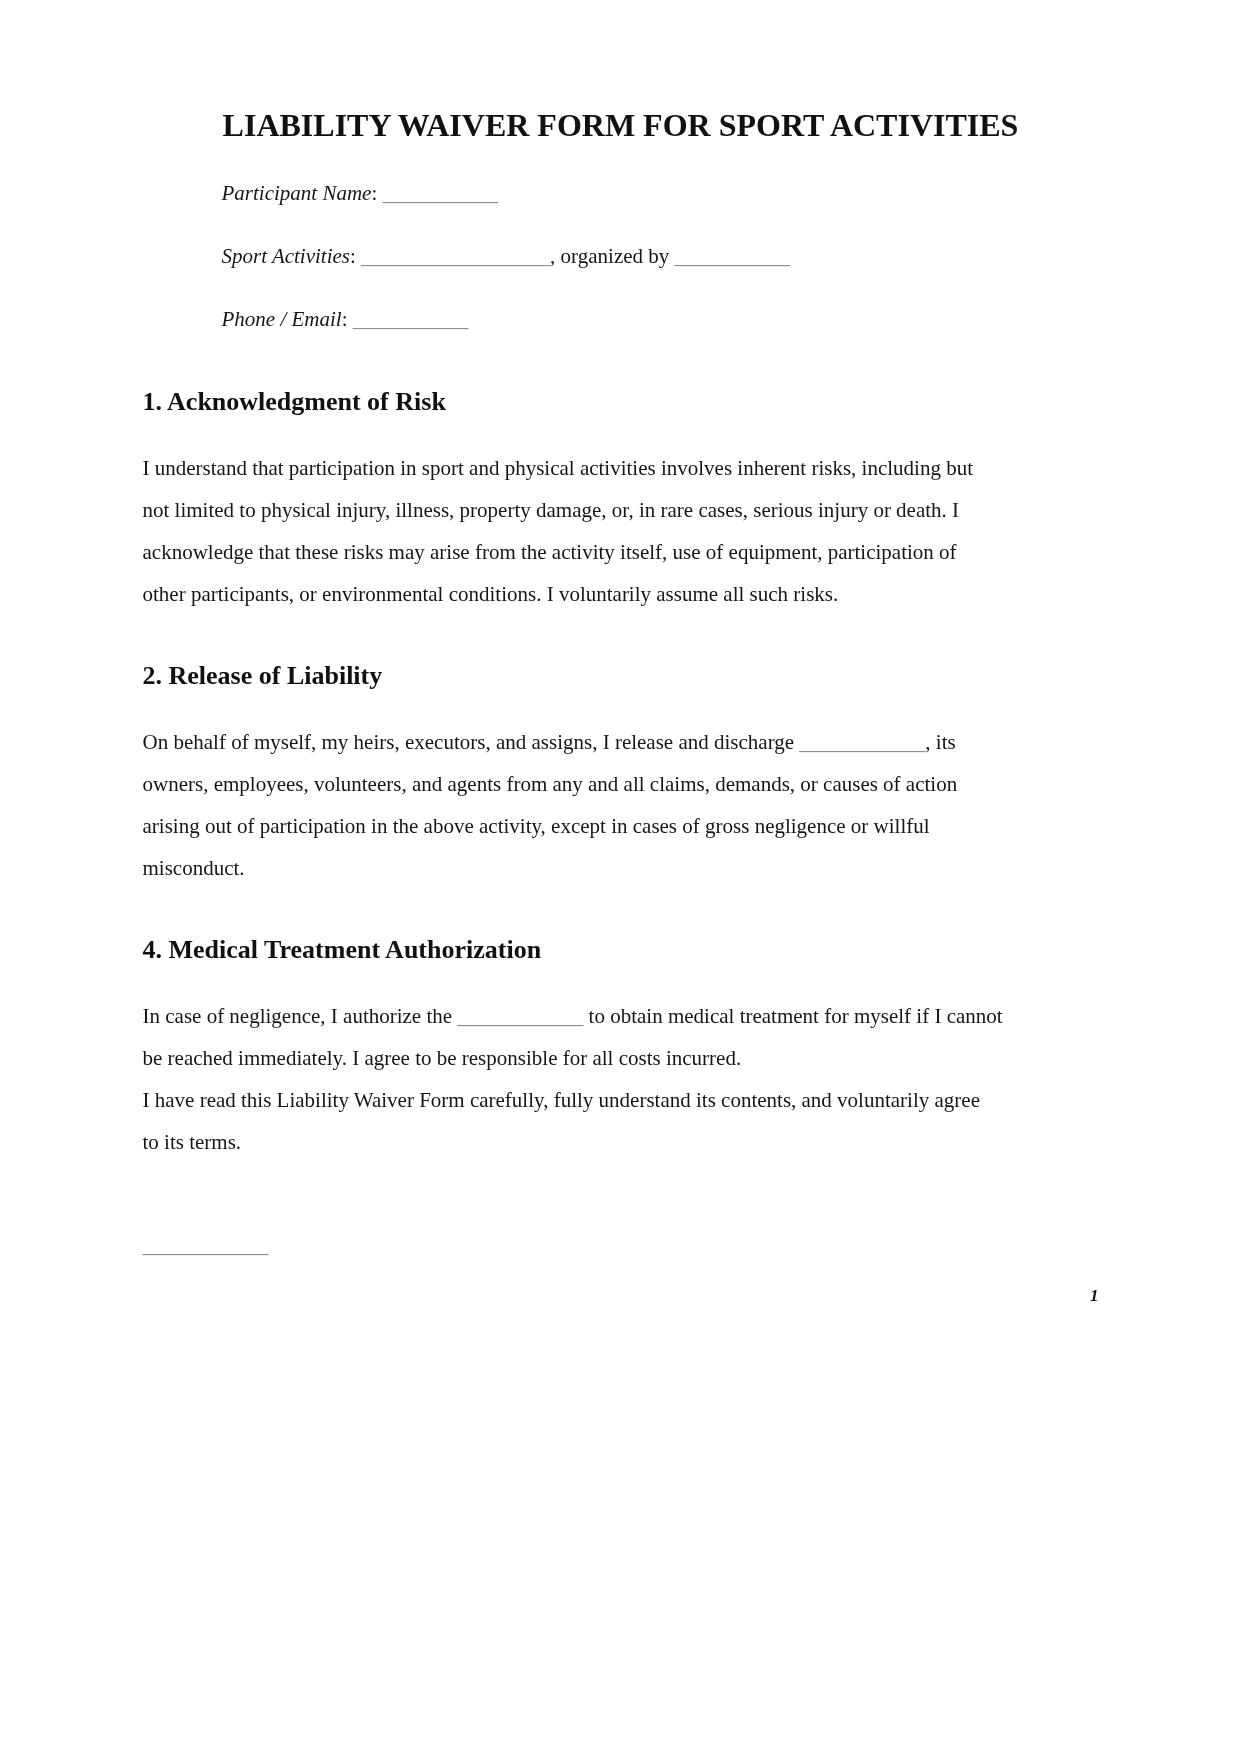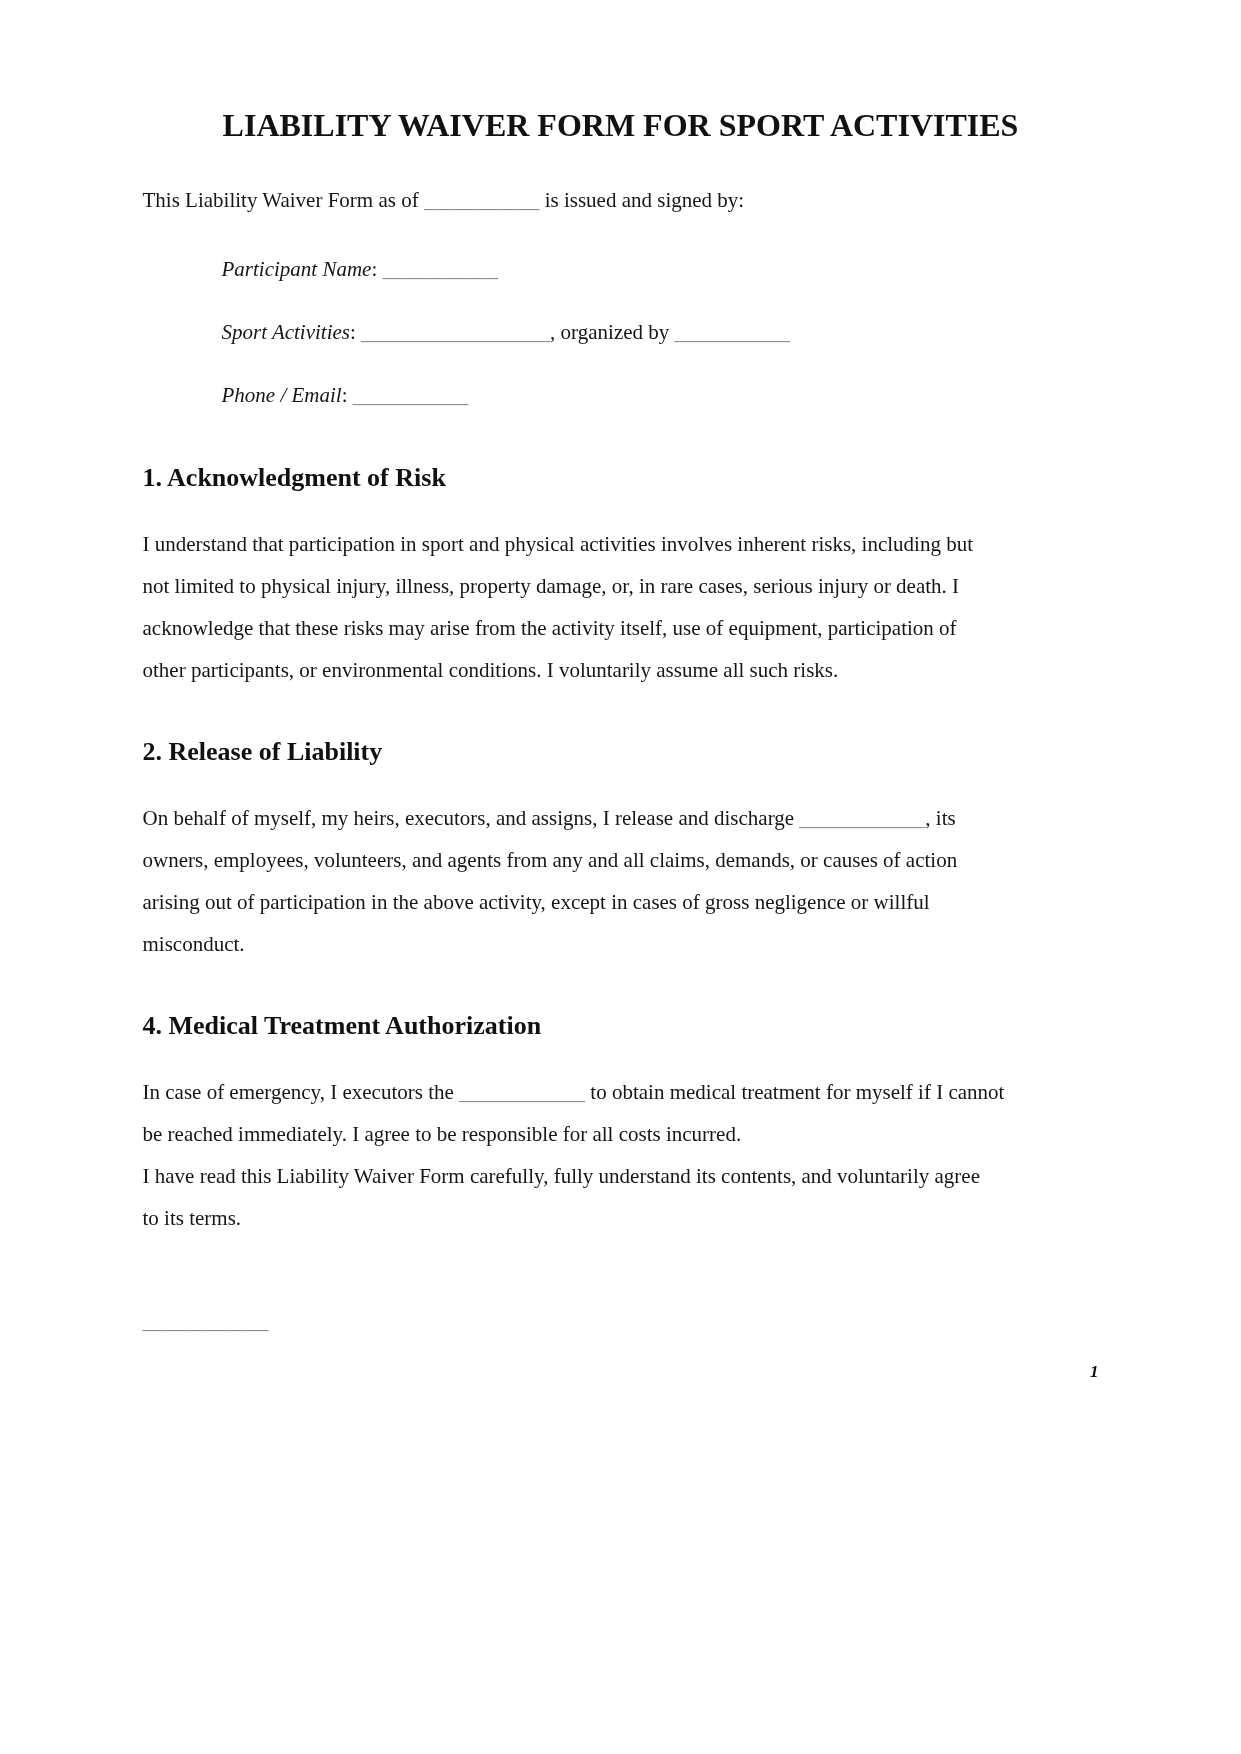--- a/index.html
+++ b/index.html
@@ -73,21 +73,20 @@
     color: #111111;
   }
 </style>
 </head>
 <body>
 
 <div class="page">
 
   <h1 class="doc-title">LIABILITY WAIVER FORM FOR SPORT ACTIVITIES</h1>
 
-  <p class="body-text intro"><span>This Liability Waiver Form as of </span><span class="blank">___________</span><span> is issued and signed by:</span></p>
 
   <div class="fields">
     <p class="field-line"><span class="italic">Participant Name</span><span>: </span><span class="blank">___________</span></p>
     <p class="field-line"><span class="italic">Sport Activities</span><span>: </span><span class="blank">__________________</span><span>, organized by </span><span class="blank">___________</span></p>
     <p class="field-line"><span class="italic">Phone / Email</span><span>: </span><span class="blank">___________</span></p>
   </div>
 
   <section class="first">
     <h2 class="section-heading">1. Acknowledgment of Risk</h2>
     <p class="body-text"><span>I understand that participation in sport and physical activities involves inherent risks, including but
@@ -102,21 +101,21 @@
 owners, employees, volunteers, and agents from any and all claims, demands, or causes of action
 arising out of participation in the above activity, except in cases of gross negligence or willful
 misconduct.</span></p>
   </section>
 
   <section>
   </section>
 
   <section>
     <h2 class="section-heading">4. Medical Treatment Authorization</h2>
-    <p class="body-text"><span>In case of emergency, I executors the </span><span class="blank">____________</span><span> to obtain medical treatment for myself if I cannot
+    <p class="body-text"><span>In case of negligence, I authorize the </span><span class="blank">____________</span><span> to obtain medical treatment for myself if I cannot
 be reached immediately. I agree to be responsible for all costs incurred.</span></p>
   </section>
 
   <section>
     <p class="body-text"><span>I have read this Liability Waiver Form carefully, fully understand its contents, and voluntarily agree
 to its terms.</span></p>
   </section>
 
   <p class="body-text signature-line"><span class="blank">____________</span></p>
 

